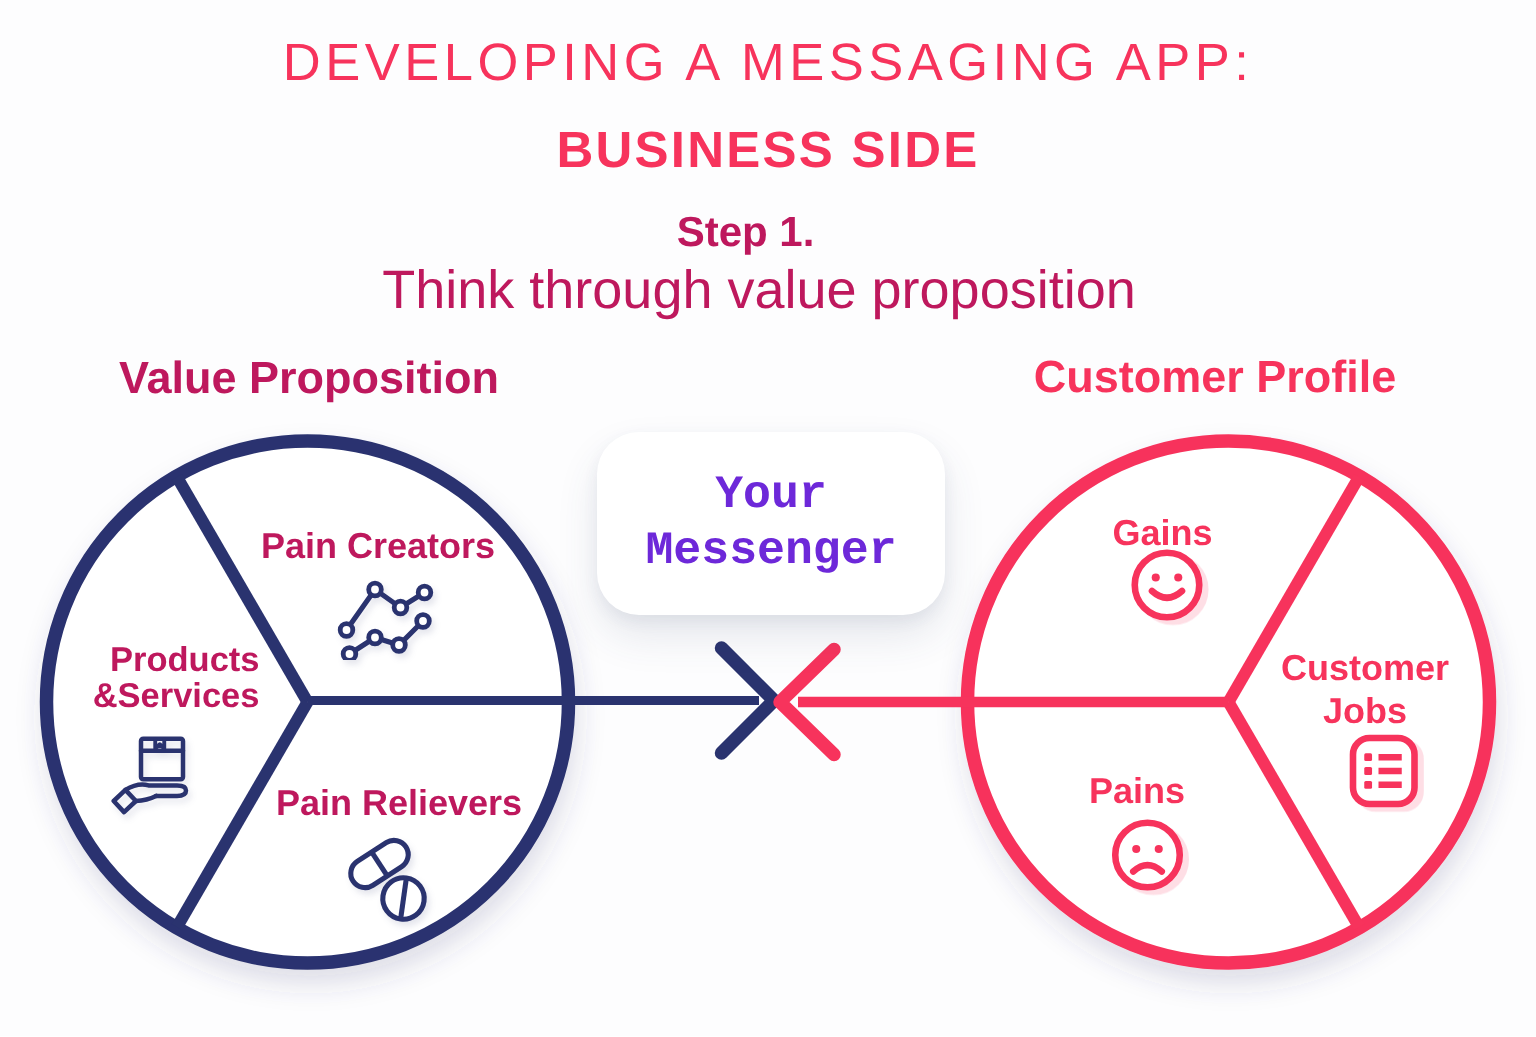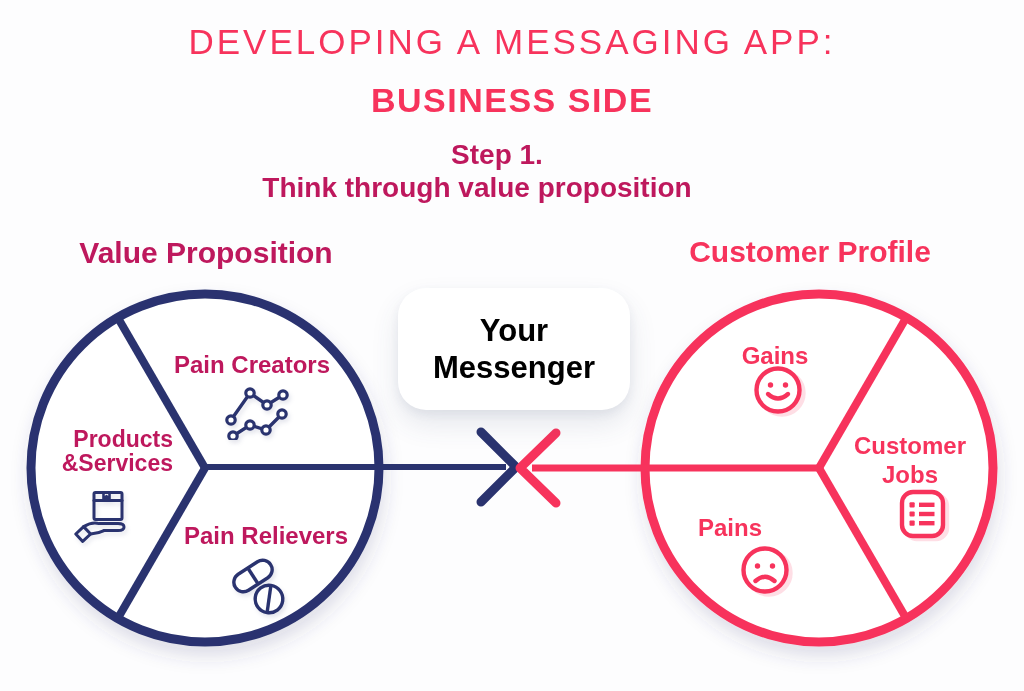--- a/index.html
+++ b/index.html
@@ -13,40 +13,40 @@
     -webkit-font-smoothing:antialiased;
   }
   .abs{position:absolute;}
   .cx{transform:translateX(-50%);text-align:center;}
   .navy{color:#be185d;}
   .pink{color:#F7335C;}
 
   .title-line1{top:22px;left:512px;font-size:35px;font-weight:400;letter-spacing:3px;white-space:nowrap;}
   .title-line2{top:81px;left:512px;font-size:34px;font-weight:700;letter-spacing:1.5px;white-space:nowrap;}
   .step-line1{top:139px;left:497px;font-size:28px;font-weight:700;white-space:nowrap;}
-  .step-line2{top:172px;left:477px;font-size:28px;font-weight:700;white-space:nowrap;}
+  .step-line2{top:172px;left:506px;font-size:36px;font-weight:400;white-space:nowrap;}
 
   .vp-heading{top:236px;left:206px;font-size:30px;font-weight:700;white-space:nowrap;}
   .cp-heading{top:235px;left:810px;font-size:30px;font-weight:700;white-space:nowrap;}
 
   .seg-label{font-weight:700;}
   .gain-creators{top:351px;left:252px;font-size:24px;white-space:nowrap;}
   .products-services{top:427px;left:108px;font-size:23px;width:130px;line-height:24px;text-align:right;}
   .pain-relievers{top:522px;left:266px;font-size:24px;white-space:nowrap;}
   .gains{top:342px;left:775px;font-size:24px;white-space:nowrap;}
   .customer-jobs{top:431px;left:910px;font-size:24px;width:132px;line-height:29px;}
-  .pains{top:514px;left:730px;font-size:24px;white-space:nowrap;}
+  .pains{top:514px;left:758px;font-size:24px;white-space:nowrap;}
 
   .messenger-box{
     left:398px;top:288px;width:232px;height:122px;
     background:#ffffff;border-radius:28px;
     box-shadow:0 14px 28px rgba(60,70,110,0.12), 0 4px 10px rgba(60,70,110,0.07);
     display:flex;flex-direction:column;align-items:center;justify-content:center;
   }
-  .messenger-box .line{font-size:31px;font-weight:700;line-height:37px;color:#000000;}
+  .messenger-box .line{font-size:31px;font-weight:700;line-height:37px;color:#6d28d9;font-family:Liberation Mono, monospace;}
 
   .icon{display:block;}
   .pink-shadow{filter:drop-shadow(4px 3px 0 rgba(247,51,92,0.16));}
   .navy-shadow{filter:drop-shadow(2px 3px 2px rgba(42,51,111,0.12));}
 
   .diagram-svg{left:0;top:0;}
 </style>
 </head>
 <body>
 

